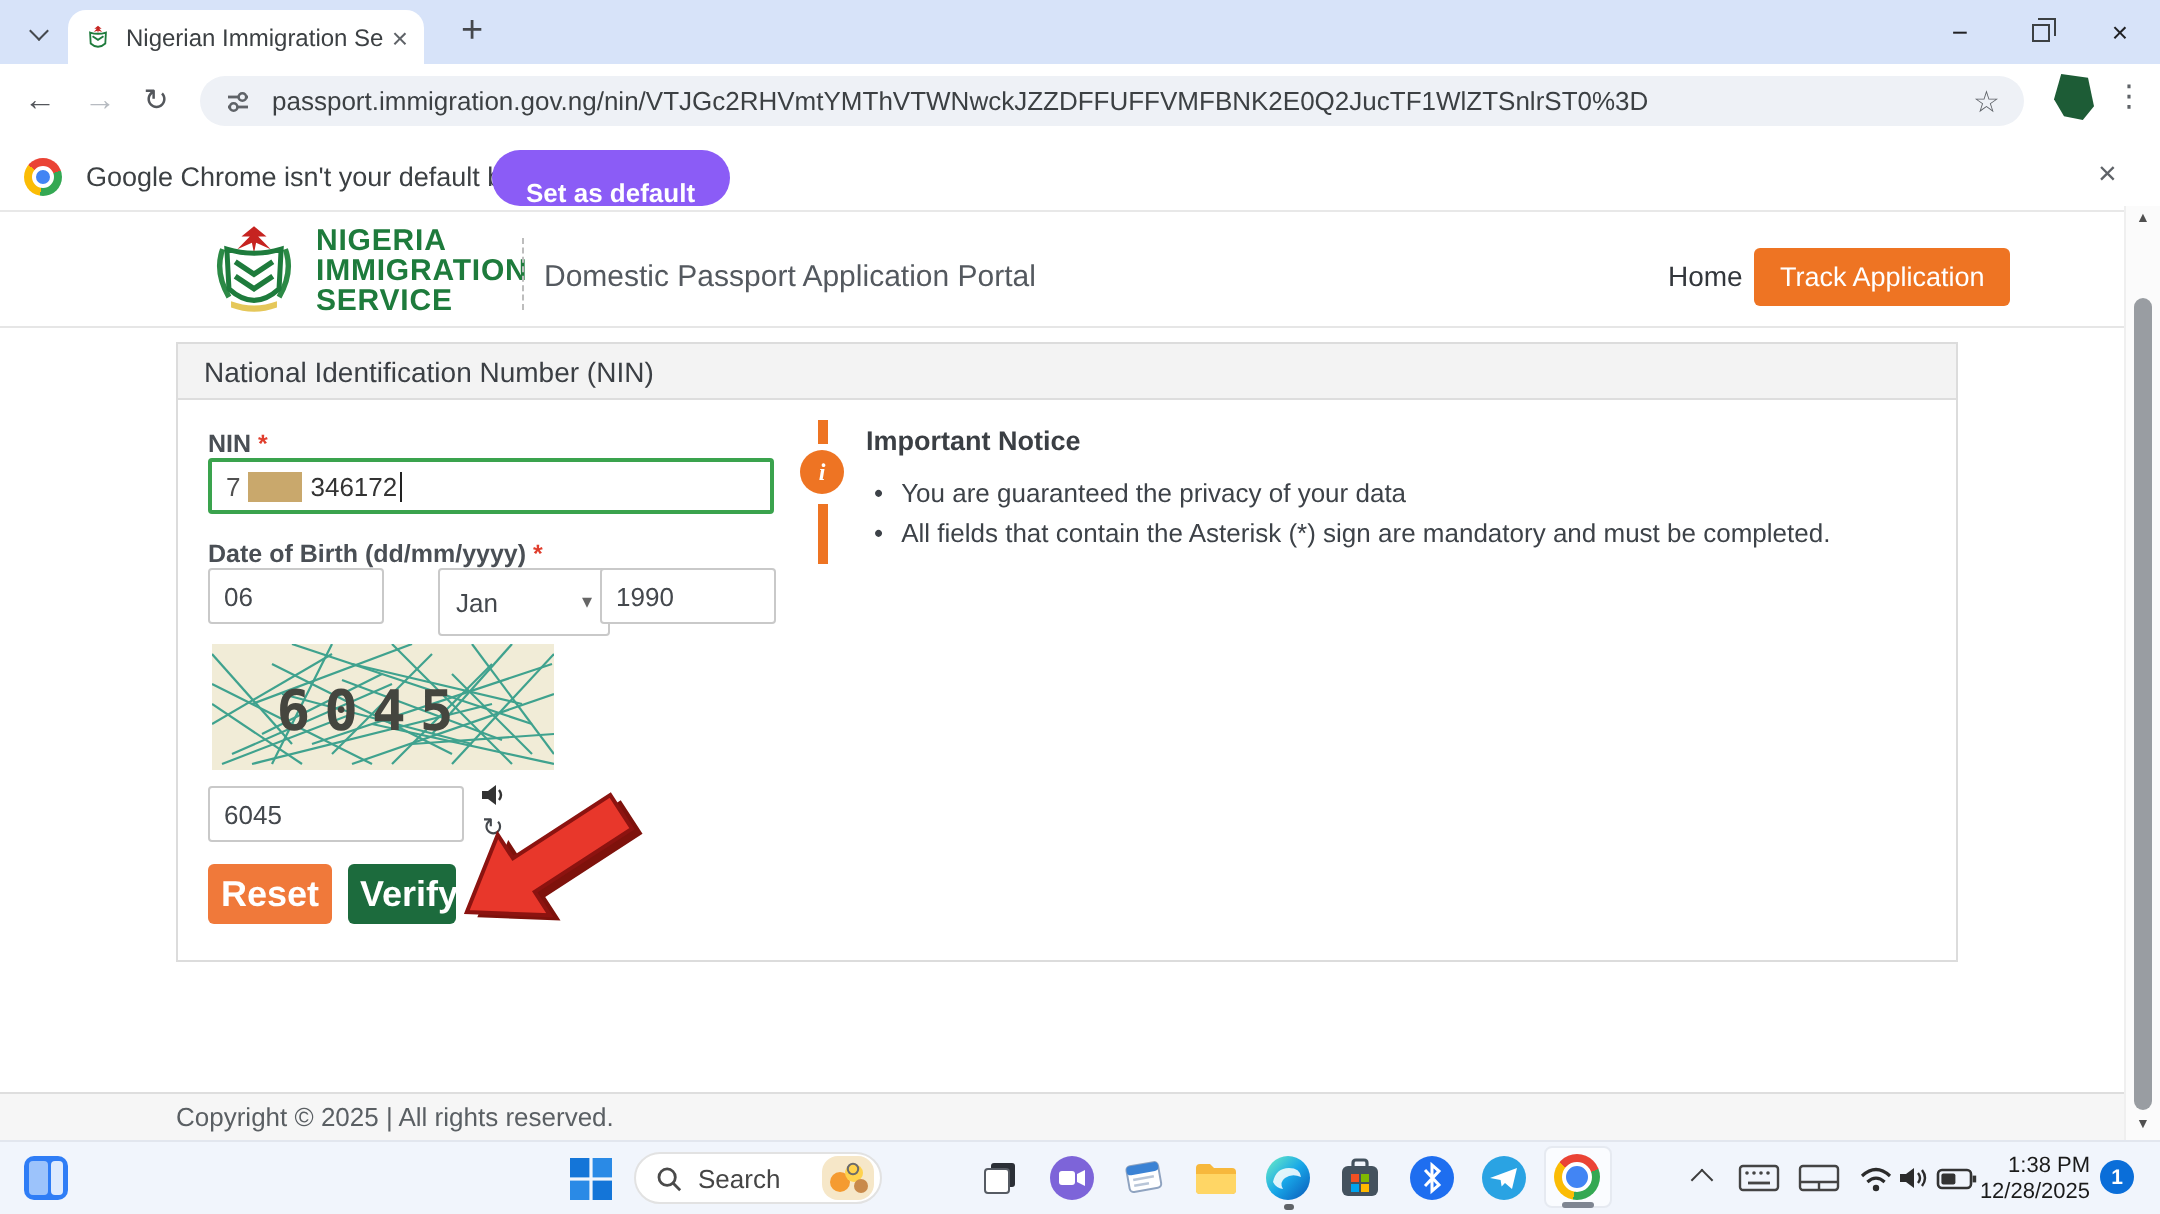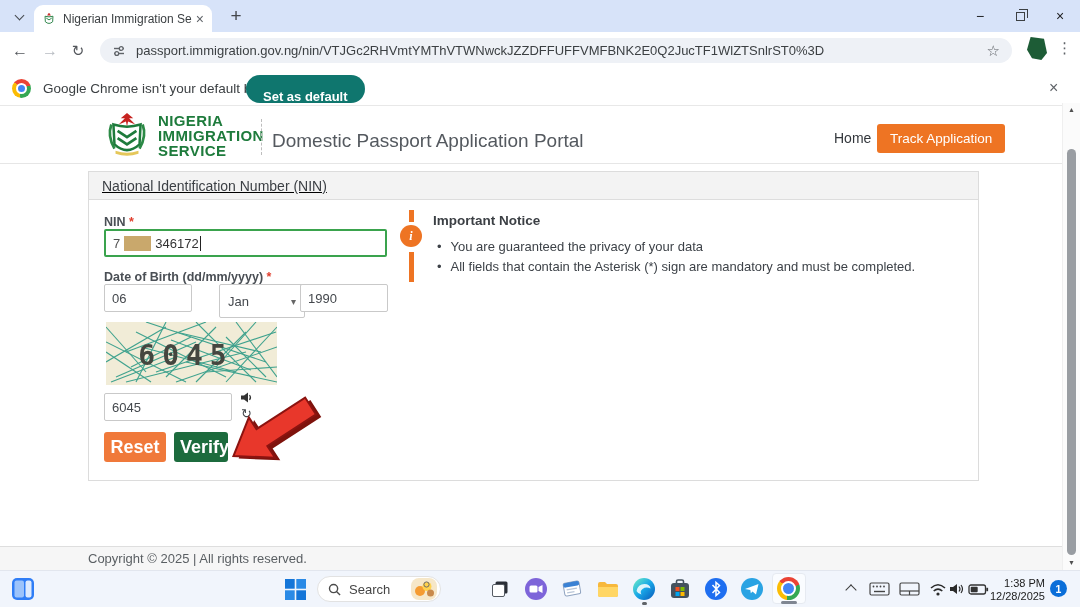--- a/index.html
+++ b/index.html
@@ -32,36 +32,36 @@
        clip-path:polygon(18% 0,85% 8%,100% 70%,72% 100%,25% 92%,0 55%);}
   .menu-dots{position:absolute;left:1057px;top:39px;font-size:15px;color:#5f6368;width:14px;text-align:center;}
 
   .infobar{position:absolute;left:0;top:68px;width:1080px;height:38px;background:#fff;border-bottom:1px solid #e8e8e8;}
   .chrome-ball{position:relative;width:19px;height:19px;border-radius:50%;
        background:conic-gradient(from -50deg,#ea4335 0 33.3%,#34a853 0 66.6%,#fbbc05 0 100%);}
   .chrome-ball::after{content:'';position:absolute;inset:4px;border-radius:50%;background:#4285f4;border:2px solid #fff;}
   .ib-ball{position:absolute;left:12px;top:79px;}
   .ib-msg{position:absolute;left:43px;top:81px;font-size:13.5px;color:#3c4043;}
   .ib-btn{position:absolute;left:246px;top:75px;height:27px;padding:14px 17px;border:none;border-radius:14px;
-       background:#0f766e;color:#fff;font-size:13px;font-weight:bold;font-family:inherit;}
+       background:#8b5cf6;color:#fff;font-size:13px;font-weight:bold;font-family:inherit;}
   .ib-close{position:absolute;left:1049px;top:79px;font-size:16px;color:#5f6368;}
 
   
   .site-header{position:absolute;left:0;top:106px;width:1080px;height:58px;background:#fff;border-bottom:1px solid #e6e6e6;}
   .logo{position:absolute;left:103px;top:5px;}
   .brand{position:absolute;left:158px;top:7px;font-size:15px;font-weight:bold;color:#1e7b3c;
        line-height:15px;letter-spacing:.4px;}
   .vdiv{position:absolute;left:261px;top:13px;height:36px;border-left:1px dashed #bdbdbd;}
-  .portal-title{position:absolute;left:272px;top:24px;font-size:19px;color:#54595f;}
+  .portal-title{position:absolute;left:272px;top:24px;font-size:15px;color:#54595f;}
   .home-link{position:absolute;left:834px;top:24px;font-size:14px;color:#33373c;}
   .track-btn{position:absolute;left:877px;top:18px;height:29px;padding:0 13px;border:none;border-radius:3px;
        background:#ee7423;color:#fff;font-size:13.5px;font-family:inherit;}
 
   
-  .panel{position:absolute;left:88px;top:171px;width:891px;height:310px;border:1px solid #dcdcdc;background:#fff;text-decoration:underline;}
+  .panel{position:absolute;left:88px;top:171px;width:891px;height:310px;border:1px solid #dcdcdc;background:#fff;}
   .panel-head{height:28px;background:#f3f3f3;border-bottom:1px solid #ddd;line-height:28px;
        padding-left:13px;font-size:14px;color:#3b3f44;}
   .flabel{position:absolute;font-size:12.5px;font-weight:bold;color:#4a4f55;text-align:right;}
   .req{color:#e03e2d;}
   .nin-input{position:absolute;left:15px;top:57px;width:283px;height:28px;border:2px solid #3aa34d;border-radius:2px;
        display:flex;align-items:center;padding:0 7px;font-size:13px;color:#333;background:#fff;}
   .nin-mask{width:27px;height:15px;background:#c9a86c;margin:0 4px;}
   .caret{width:1px;height:15px;background:#222;margin-left:1px;}
   .tinput{position:absolute;height:28px;border:1px solid #c9c9c9;border-radius:2px;padding:0 7px;
        font-size:13px;color:#44484d;font-family:inherit;background:#fff;}

